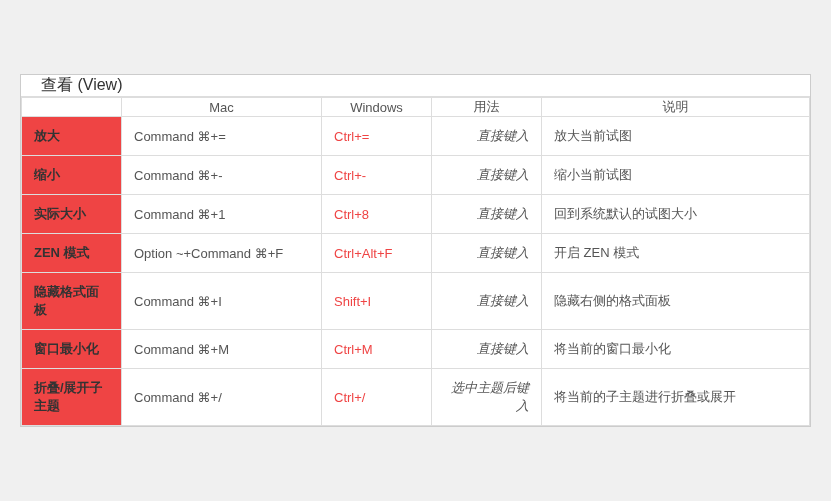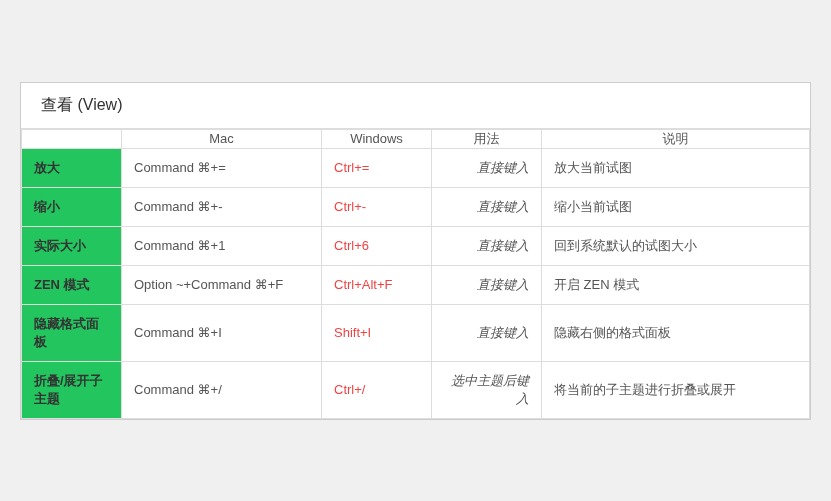--- a/index.html
+++ b/index.html
@@ -15,21 +15,21 @@
       justify-content: center;
       min-height: 100vh;
       padding: 20px;
     }
     .container {
       background: #ffffff;
       border: 1px solid #cccccc;
       width: 810px;
     }
     .section-header {
-      padding: 12px 20px;
+      padding: 0 20px;
       font-size: 16px;
       font-weight: normal;
       color: #333;
       border-bottom: 1px solid #ddd;
       background: #fff;
     }
     table {
       width: 100%;
       border-collapse: collapse;
       font-size: 13px;
@@ -46,21 +46,21 @@
       width: 100px;
     }
     tbody tr td {
       padding: 10px 12px;
       border: 1px solid #ddd;
       color: #333;
       vertical-align: middle;
     }
     tbody tr td:first-child {
       font-weight: bold;
-      background: #22c55e;
+      background: #ef4444;
       width: 100px;
     }
     tbody tr td:nth-child(2) {
       width: 200px;
       color: #555;
     }
     tbody tr td:nth-child(3) {
       width: 110px;
       color: #ef4444;
     }
@@ -106,39 +106,46 @@
         <tr>
           <td>缩小</td>
           <td>Command ⌘+-</td>
           <td>Ctrl+-</td>
           <td>直接键入</td>
           <td>缩小当前试图</td>
         </tr>
         <tr>
           <td>实际大小</td>
           <td>Command ⌘+1</td>
-          <td>Ctrl+6</td>
+          <td>Ctrl+8</td>
           <td>直接键入</td>
           <td>回到系统默认的试图大小</td>
         </tr>
         <tr>
           <td>ZEN 模式</td>
           <td>Option ~+Command ⌘+F</td>
           <td>Ctrl+Alt+F</td>
           <td>直接键入</td>
           <td>开启 ZEN 模式</td>
         </tr>
         <tr>
           <td>隐藏格式面板</td>
           <td>Command ⌘+I</td>
           <td>Shift+I</td>
           <td>直接键入</td>
           <td>隐藏右侧的格式面板</td>
         </tr>
         <tr>
+          <td>窗口最小化</td>
+          <td>Command ⌘+M</td>
+          <td>Ctrl+M</td>
+          <td>直接键入</td>
+          <td>将当前的窗口最小化</td>
+        </tr>
+        <tr>
           <td>折叠/展开子主题</td>
           <td>Command ⌘+/</td>
           <td>Ctrl+/</td>
           <td>选中主题后键入</td>
           <td>将当前的子主题进行折叠或展开</td>
         </tr>
       </tbody>
   </table>
 </div>
 

